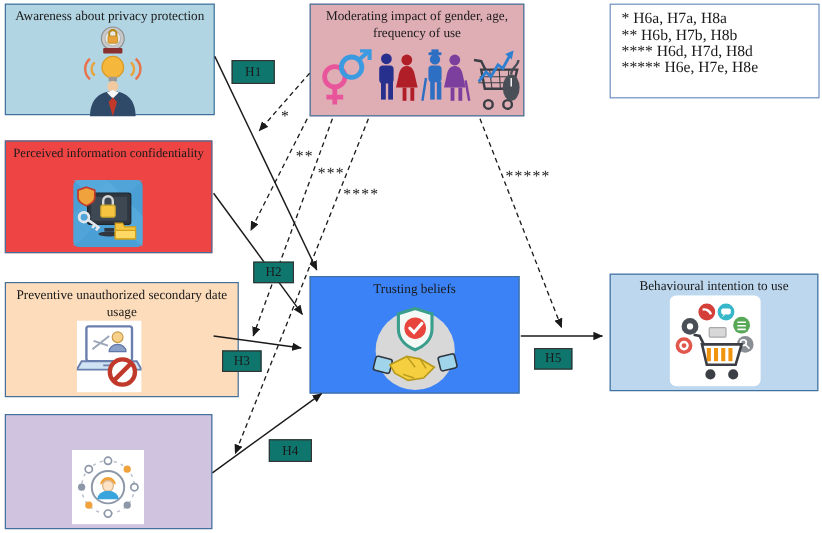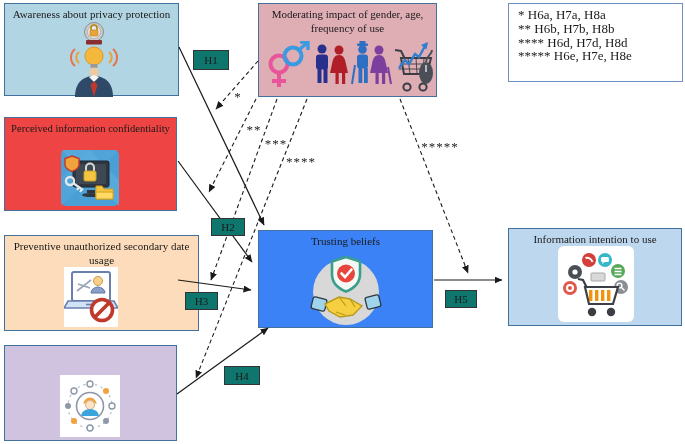--- a/index.html
+++ b/index.html
@@ -182,21 +182,21 @@
       <g transform="translate(0,2)">
         <rect x="3" y="44" width="14" height="12" rx="2" transform="rotate(14 10 50)" fill="#9fd4ea" stroke="#2f3640" stroke-width="1.3"></rect>
         <rect x="57" y="42" width="14" height="12" rx="2" transform="rotate(-14 64 48)" fill="#9fd4ea" stroke="#2f3640" stroke-width="1.3"></rect>
         <path d="M16,50 l14,-7 l11,2 l12,7 l-9,9 l-13,2 l-11,-6 z" fill="#f5cf3f" stroke="#b89a1e" stroke-width="1.4"></path>
         <path d="M30,43 l7,9 M41,45 l5,8 M27,58 l9,3" stroke="#b89a1e" stroke-width="1.2" fill="none"></path>
       </g>
     </svg>
   </div>
 
   <div class="box" style="left: 508px; top: 228px; width: 174px; height: 98px; background-color: rgb(189, 215, 238);">
-    <div class="box-title">Information intention to use</div>
+    <div class="box-title">Behavioural intention to use</div>
     <svg class="icon-abs" style="left:49px;top:17px;" width="76" height="76" viewBox="0 0 76 76">
       <rect x="0" y="0" width="76" height="76" rx="6" fill="#ffffff"></rect>
       <circle cx="17" cy="26" r="7" fill="#4a4f57"></circle>
         <circle cx="17" cy="26" r="2.6" fill="#fff"></circle>
       <circle cx="31" cy="14" r="7" fill="#d43f3a"></circle>
         <path d="M27.5,12 a6,6 0 0 1 7,4" fill="none" stroke="#fff" stroke-width="2"></path>
       <circle cx="47" cy="14" r="7" fill="#35b6c9"></circle>
         <rect x="43" y="11" width="8" height="5" rx="1.5" fill="#fff"></rect>
         <path d="M45,16 l-1.5,2.5 l3,-2.5 z" fill="#fff"></path>
       <circle cx="60" cy="25" r="7" fill="#57a857"></circle>

